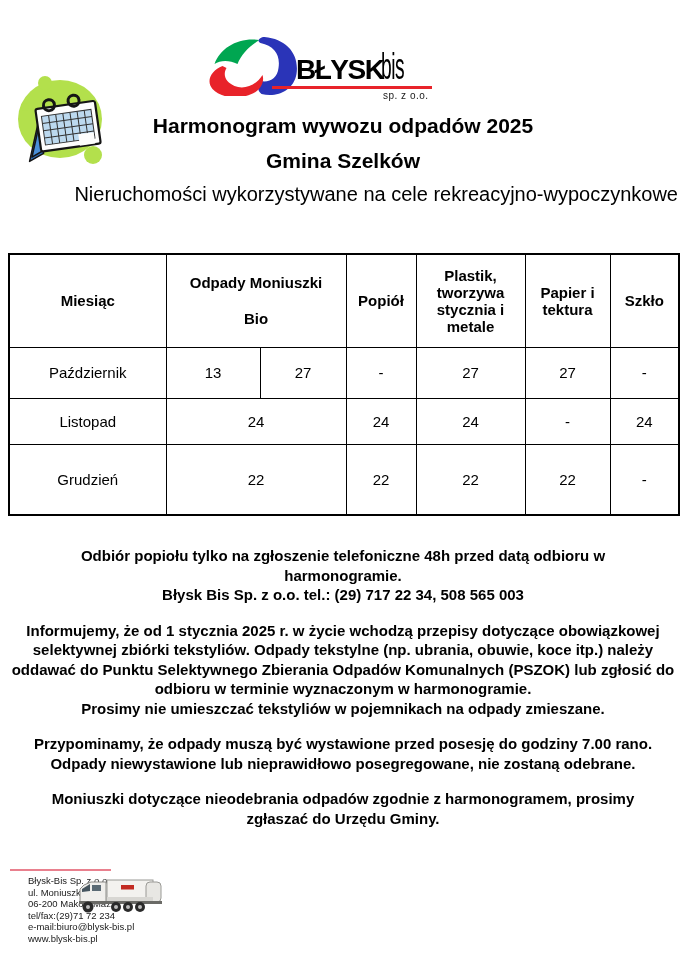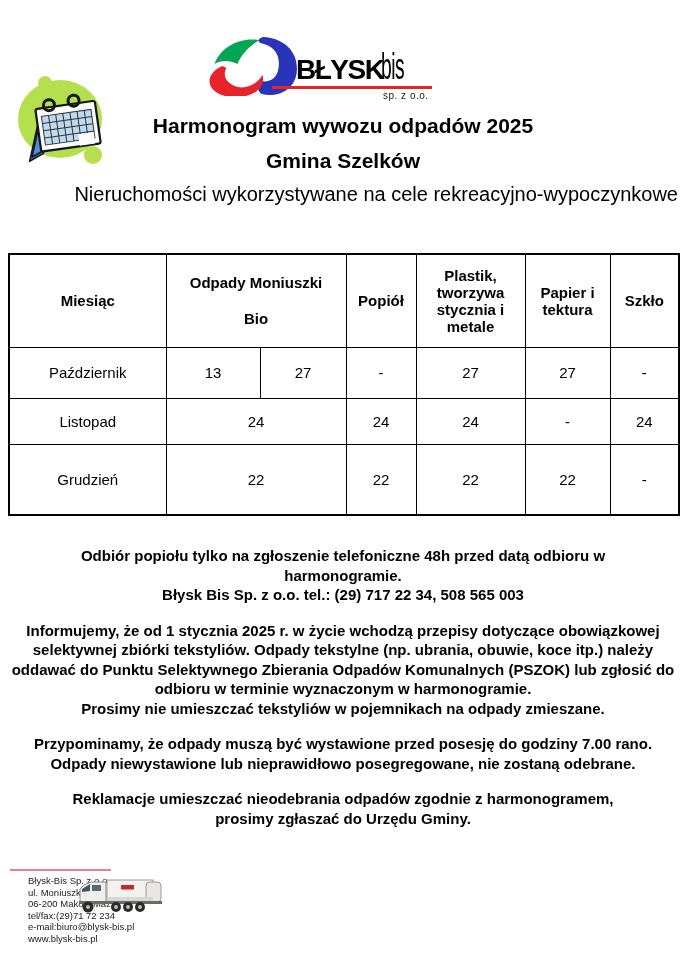--- a/index.html
+++ b/index.html
@@ -160,21 +160,21 @@
 <div class="abs notes">
   <p class="w645">
     <span style="display:block">Odbiór popiołu tylko na zgłoszenie telefoniczne 48h przed datą odbioru w harmonogramie.</span>
     <span style="display:block">Błysk Bis Sp. z o.o. tel.: (29) 717 22 34, 508 565 003</span>
   </p>
   <p class="sp">
     <span style="display:block">Informujemy, że od 1 stycznia 2025 r. w życie wchodzą przepisy dotyczące obowiązkowej selektywnej zbiórki tekstyliów. Odpady tekstylne (np. ubrania, obuwie, koce itp.) należy oddawać do Punktu Selektywnego Zbierania Odpadów Komunalnych (PSZOK) lub zgłosić do odbioru w terminie wyznaczonym w harmonogramie.</span>
     <span style="display:block">Prosimy nie umieszczać tekstyliów w pojemnikach na odpady zmieszane.</span>
   </p>
   <p class="sp w645">Przypominamy, że odpady muszą być wystawione przed posesję do godziny 7.00 rano. Odpady niewystawione lub nieprawidłowo posegregowane, nie zostaną odebrane.</p>
-  <p class="sp w600">Reklamacje umieszczać nieodebrania odpadów zgodnie z harmonogramem, prosimy zgłaszać do Urzędu Gminy.</p>
+  <p class="sp w600">Moniuszki dotyczące nieodebrania odpadów zgodnie z harmonogramem, prosimy zgłaszać do Urzędu Gminy.</p>
 </div>
 
 <div class="abs footer-line"></div>
 <div class="abs footer-text">
   <div>Błysk-Bis Sp. z o.o.</div>
   <div>ul. Moniuszki 108</div>
   <div>06-200 Maków Maz.</div>
   <div>tel/fax:(29)71 72 234</div>
   <div>e-mail:biuro@blysk-bis.pl</div>
   <div>www.blysk-bis.pl</div>

